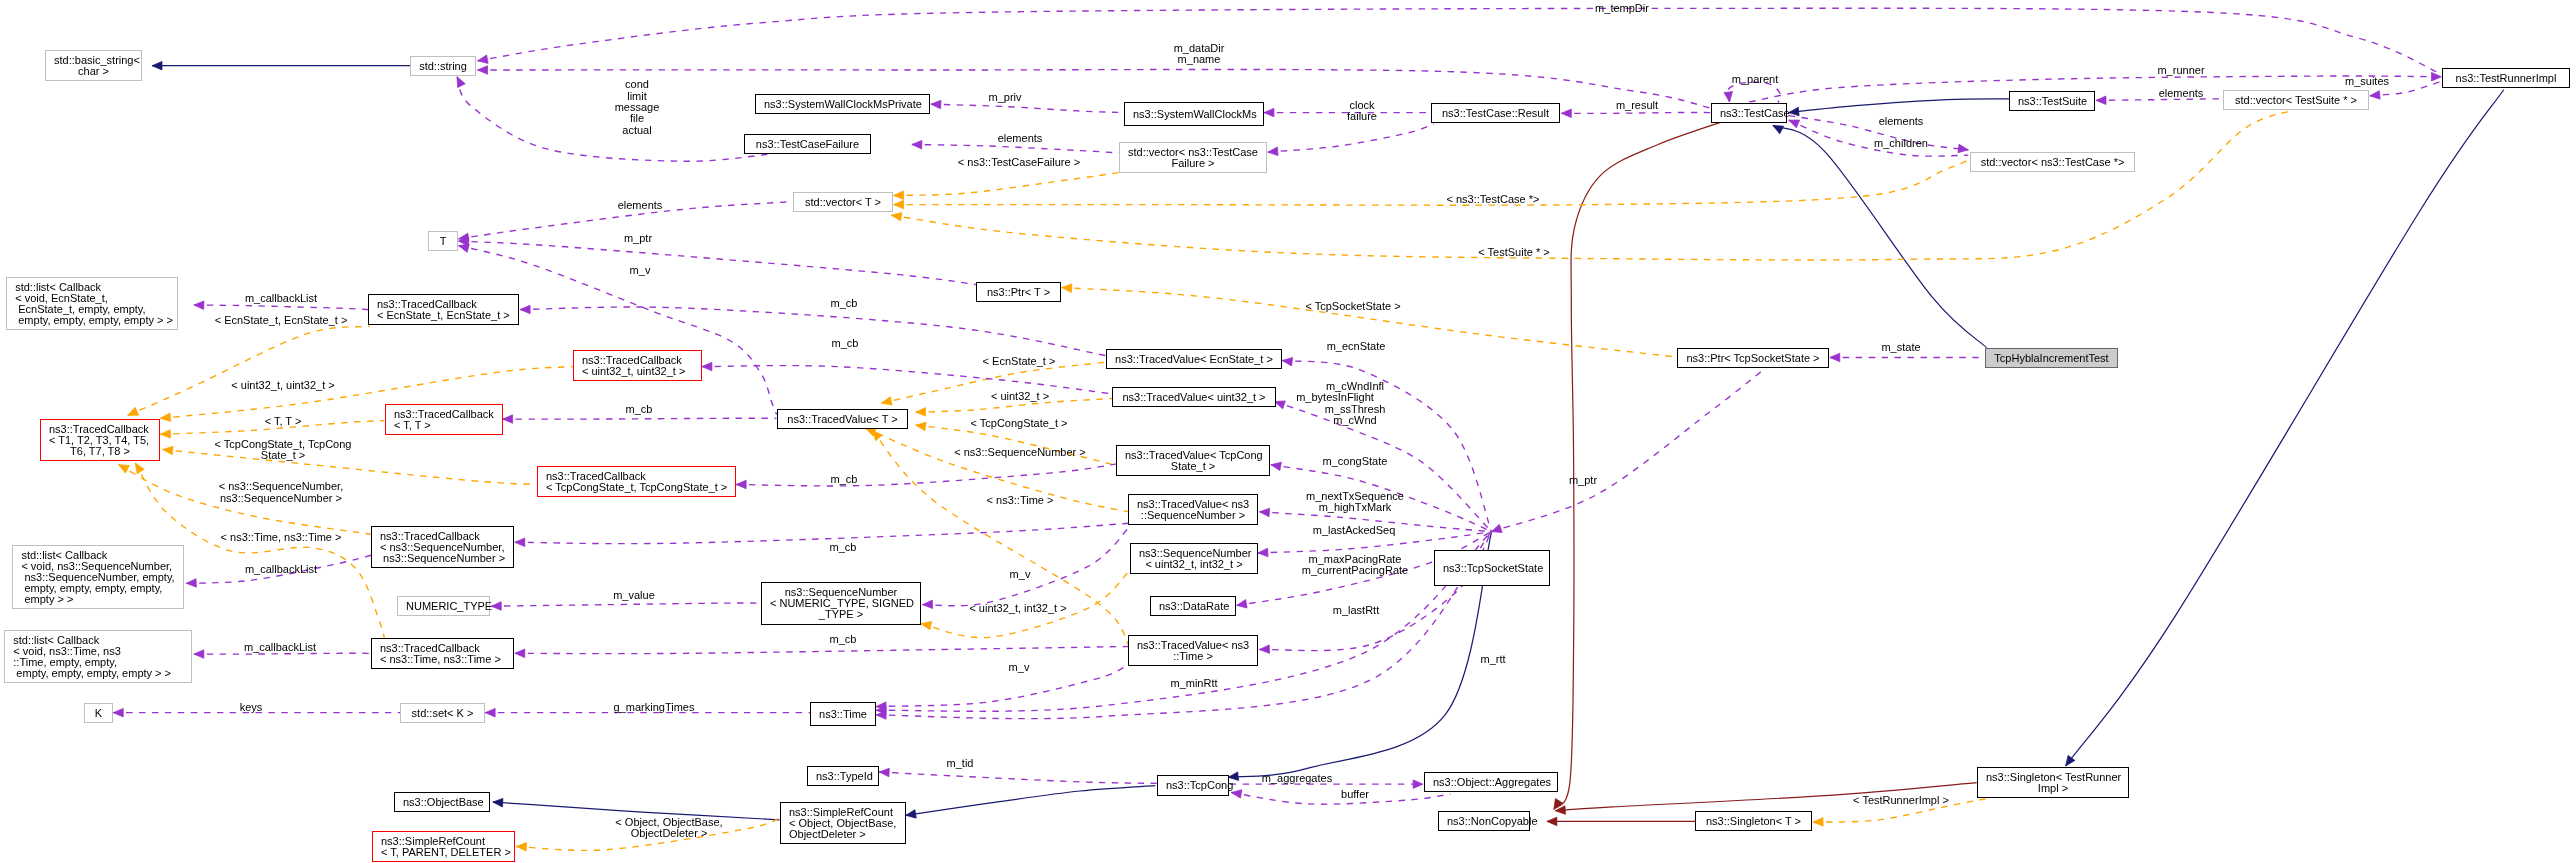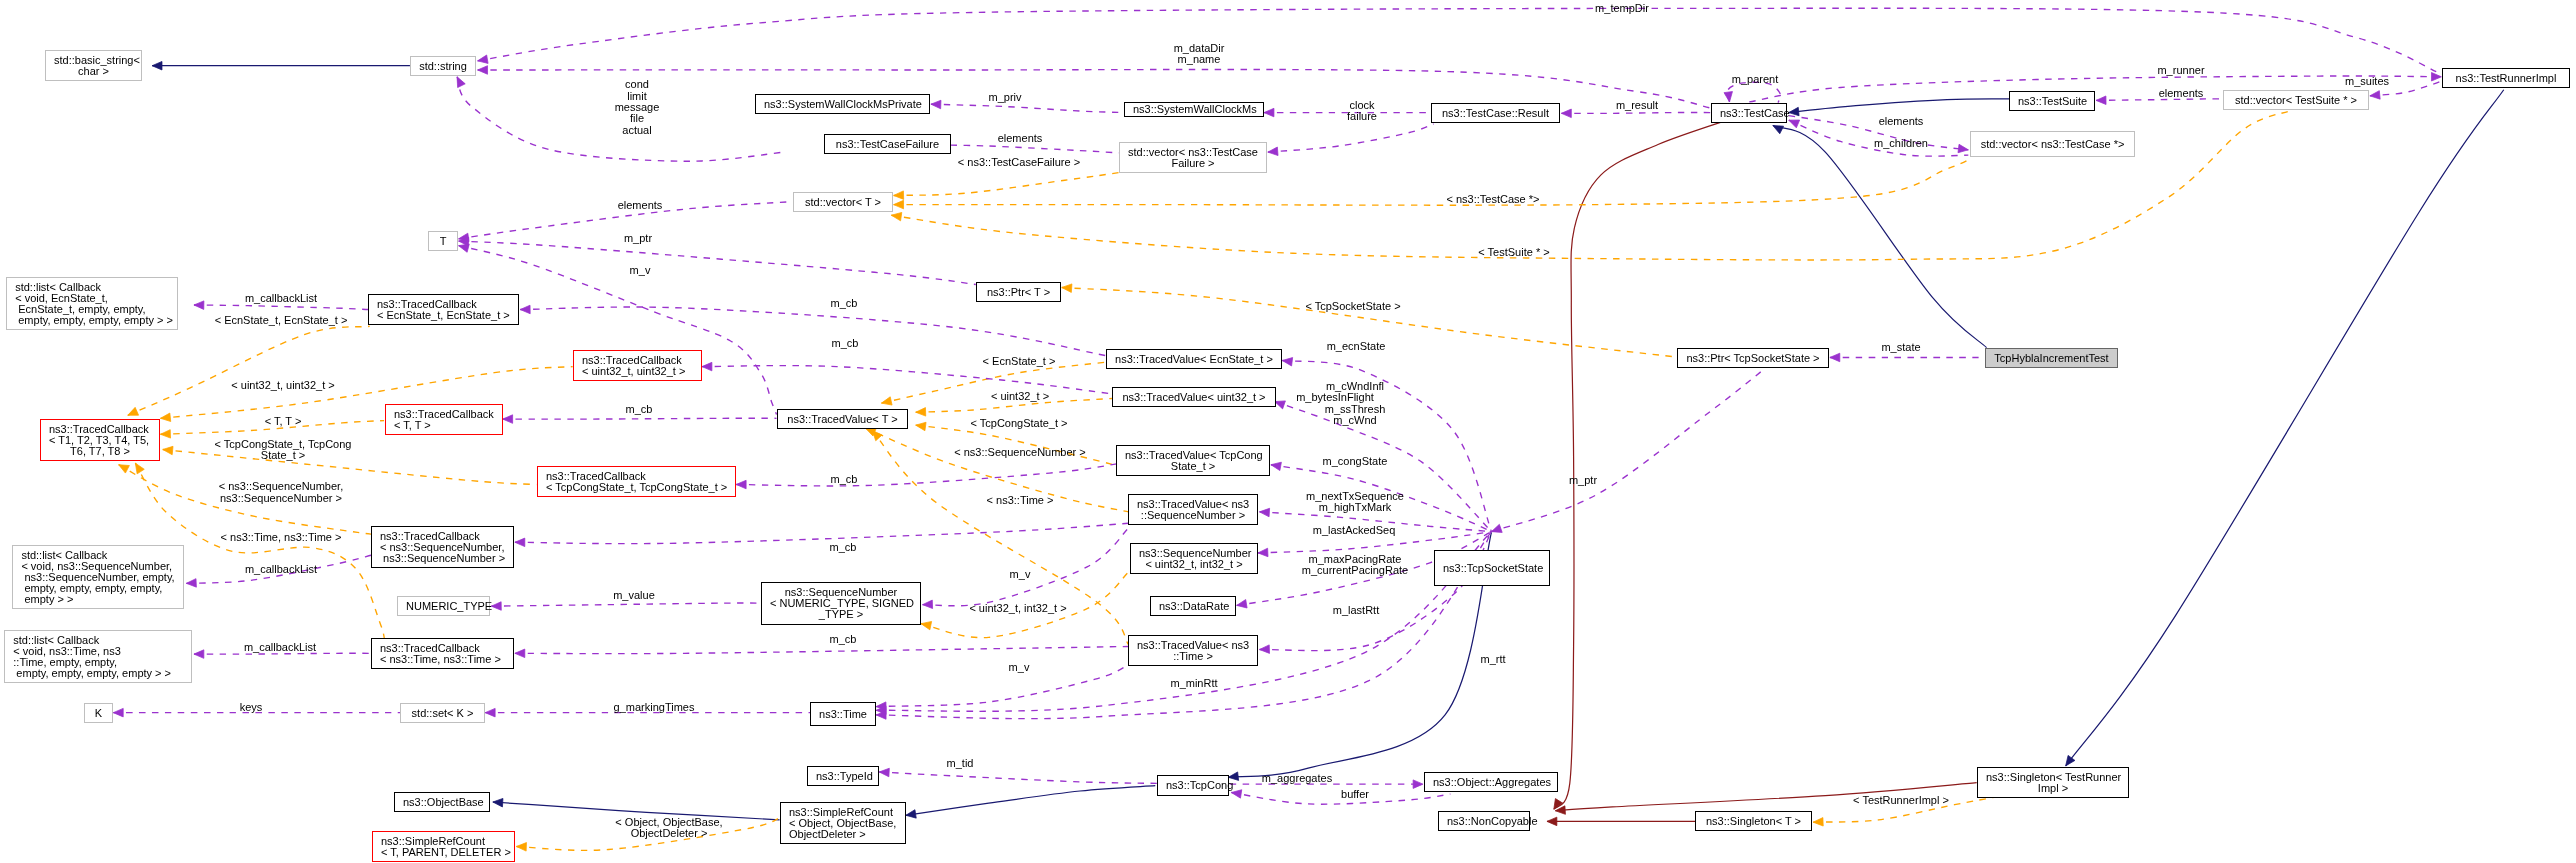--- a/index.html
+++ b/index.html
@@ -178,29 +178,29 @@
 <path class="edge e-template" d="M 679.0,1113.0 C 699.2,1113.7 749.8,1120.8 800.0,1117.0 C 850.2,1113.2 942.3,1097.0 980.0,1090.0 C 1017.7,1083.0 1018.3,1077.5 1026.0,1075.0"></path>
 <polygon class="arrow a-template" points="679.0,1113.0 692.2,1107.8 691.8,1119.0"></polygon>
 <path class="edge e-template" d="M 2384.0,1081.0 C 2398.3,1080.5 2439.0,1081.8 2470.0,1078.0 C 2501.0,1074.2 2544.3,1063.0 2570.0,1058.0 C 2595.7,1053.0 2615.0,1049.7 2624.0,1048.0"></path>
 <polygon class="arrow a-template" points="2384.0,1081.0 2396.8,1075.0 2397.2,1086.1"></polygon>
 <path class="edge e-template" d="M 1396.0,378.0 C 1430.0,380.3 1507.7,381.7 1600.0,392.0 C 1692.3,402.3 1848.3,427.0 1950.0,440.0 C 2051.7,453.0 2166.7,465.0 2210.0,470.0"></path>
 <polygon class="arrow a-template" points="1396.0,378.0 1409.4,373.3 1408.6,384.5"></polygon>
 </svg>
 <div class="node b-grey f-white" style="left:45px;top:50px;width:97px;height:31px"><span class="nlabel"><span class="nline t-c">std::basic_string&lt;</span><span class="nline t-c">char &gt;</span></span></div>
 <div class="node b-grey f-white" style="left:410px;top:56px;width:66px;height:20px"><span class="nlabel"><span class="nline t-c">std::string</span></span></div>
 <div class="node b-black f-white" style="left:755px;top:94px;width:175px;height:20px"><span class="nlabel"><span class="nline t-c">ns3::SystemWallClockMsPrivate</span></span></div>
-<div class="node b-black f-white" style="left:1124px;top:102px;width:140px;height:15px"><span class="nlabel"><span class="nline t-c">ns3::SystemWallClockMs</span></span></div>
-<div class="node b-black f-white" style="left:824px;top:134px;width:127px;height:20px"><span class="nlabel"><span class="nline t-c">ns3::TestCaseFailure</span></span></div>
+<div class="node b-black f-white" style="left:1124px;top:102px;width:140px;height:24px"><span class="nlabel"><span class="nline t-c">ns3::SystemWallClockMs</span></span></div>
+<div class="node b-black f-white" style="left:744px;top:134px;width:127px;height:20px"><span class="nlabel"><span class="nline t-c">ns3::TestCaseFailure</span></span></div>
 <div class="node b-grey f-white" style="left:1119px;top:142px;width:148px;height:31px"><span class="nlabel"><span class="nline t-c">std::vector&lt; ns3::TestCase</span><span class="nline t-c">Failure &gt;</span></span></div>
 <div class="node b-black f-white" style="left:1431px;top:103px;width:129px;height:20px"><span class="nlabel"><span class="nline t-c">ns3::TestCase::Result</span></span></div>
 <div class="node b-black f-white" style="left:1711px;top:103px;width:76px;height:20px"><span class="nlabel"><span class="nline t-c">ns3::TestCase</span></span></div>
 <div class="node b-black f-white" style="left:2009px;top:91px;width:86px;height:20px"><span class="nlabel"><span class="nline t-c">ns3::TestSuite</span></span></div>
 <div class="node b-grey f-white" style="left:2223px;top:90px;width:146px;height:20px"><span class="nlabel"><span class="nline t-c">std::vector&lt; TestSuite * &gt;</span></span></div>
 <div class="node b-black f-white" style="left:2442px;top:68px;width:128px;height:20px"><span class="nlabel"><span class="nline t-c">ns3::TestRunnerImpl</span></span></div>
-<div class="node b-grey f-white" style="left:1970px;top:131px;width:165px;height:26px"><span class="nlabel"><span class="nline t-c">std::vector&lt; ns3::TestCase *&gt;</span></span></div>
+<div class="node b-grey f-white" style="left:1970px;top:152px;width:165px;height:20px"><span class="nlabel"><span class="nline t-c">std::vector&lt; ns3::TestCase *&gt;</span></span></div>
 <div class="node b-grey f-white" style="left:793px;top:192px;width:100px;height:20px"><span class="nlabel"><span class="nline t-c">std::vector&lt; T &gt;</span></span></div>
 <div class="node b-grey f-white" style="left:428px;top:231px;width:30px;height:20px"><span class="nlabel"><span class="nline t-c">T</span></span></div>
 <div class="node b-black f-white" style="left:976px;top:282px;width:85px;height:20px"><span class="nlabel"><span class="nline t-c">ns3::Ptr&lt; T &gt;</span></span></div>
 <div class="node b-grey f-white" style="left:6.2px;top:277px;width:172px;height:53px"><span class="nlabel"><span class="nline t-l">std::list&lt; Callback</span><span class="nline t-l">&lt; void, EcnState_t,</span><span class="nline t-l"> EcnState_t, empty, empty,</span><span class="nline t-l"> empty, empty, empty, empty &gt; &gt;</span></span></div>
 <div class="node b-black f-white" style="left:368px;top:294px;width:151px;height:31px"><span class="nlabel"><span class="nline t-l">ns3::TracedCallback</span><span class="nline t-l">&lt; EcnState_t, EcnState_t &gt;</span></span></div>
 <div class="node b-red f-white" style="left:573px;top:350px;width:129px;height:31px"><span class="nlabel"><span class="nline t-l">ns3::TracedCallback</span><span class="nline t-l">&lt; uint32_t, uint32_t &gt;</span></span></div>
 <div class="node b-red f-white" style="left:40px;top:419px;width:120px;height:42px"><span class="nlabel"><span class="nline t-l">ns3::TracedCallback</span><span class="nline t-l">&lt; T1, T2, T3, T4, T5,</span><span class="nline t-c">T6, T7, T8 &gt;</span></span></div>
 <div class="node b-red f-white" style="left:385px;top:404px;width:118px;height:31px"><span class="nlabel"><span class="nline t-l">ns3::TracedCallback</span><span class="nline t-l">&lt; T, T &gt;</span></span></div>
 <div class="node b-black f-white" style="left:777px;top:409px;width:131px;height:20px"><span class="nlabel"><span class="nline t-c">ns3::TracedValue&lt; T &gt;</span></span></div>
 <div class="node b-red f-white" style="left:537px;top:466px;width:199px;height:31px"><span class="nlabel"><span class="nline t-l">ns3::TracedCallback</span><span class="nline t-l">&lt; TcpCongState_t, TcpCongState_t &gt;</span></span></div>

